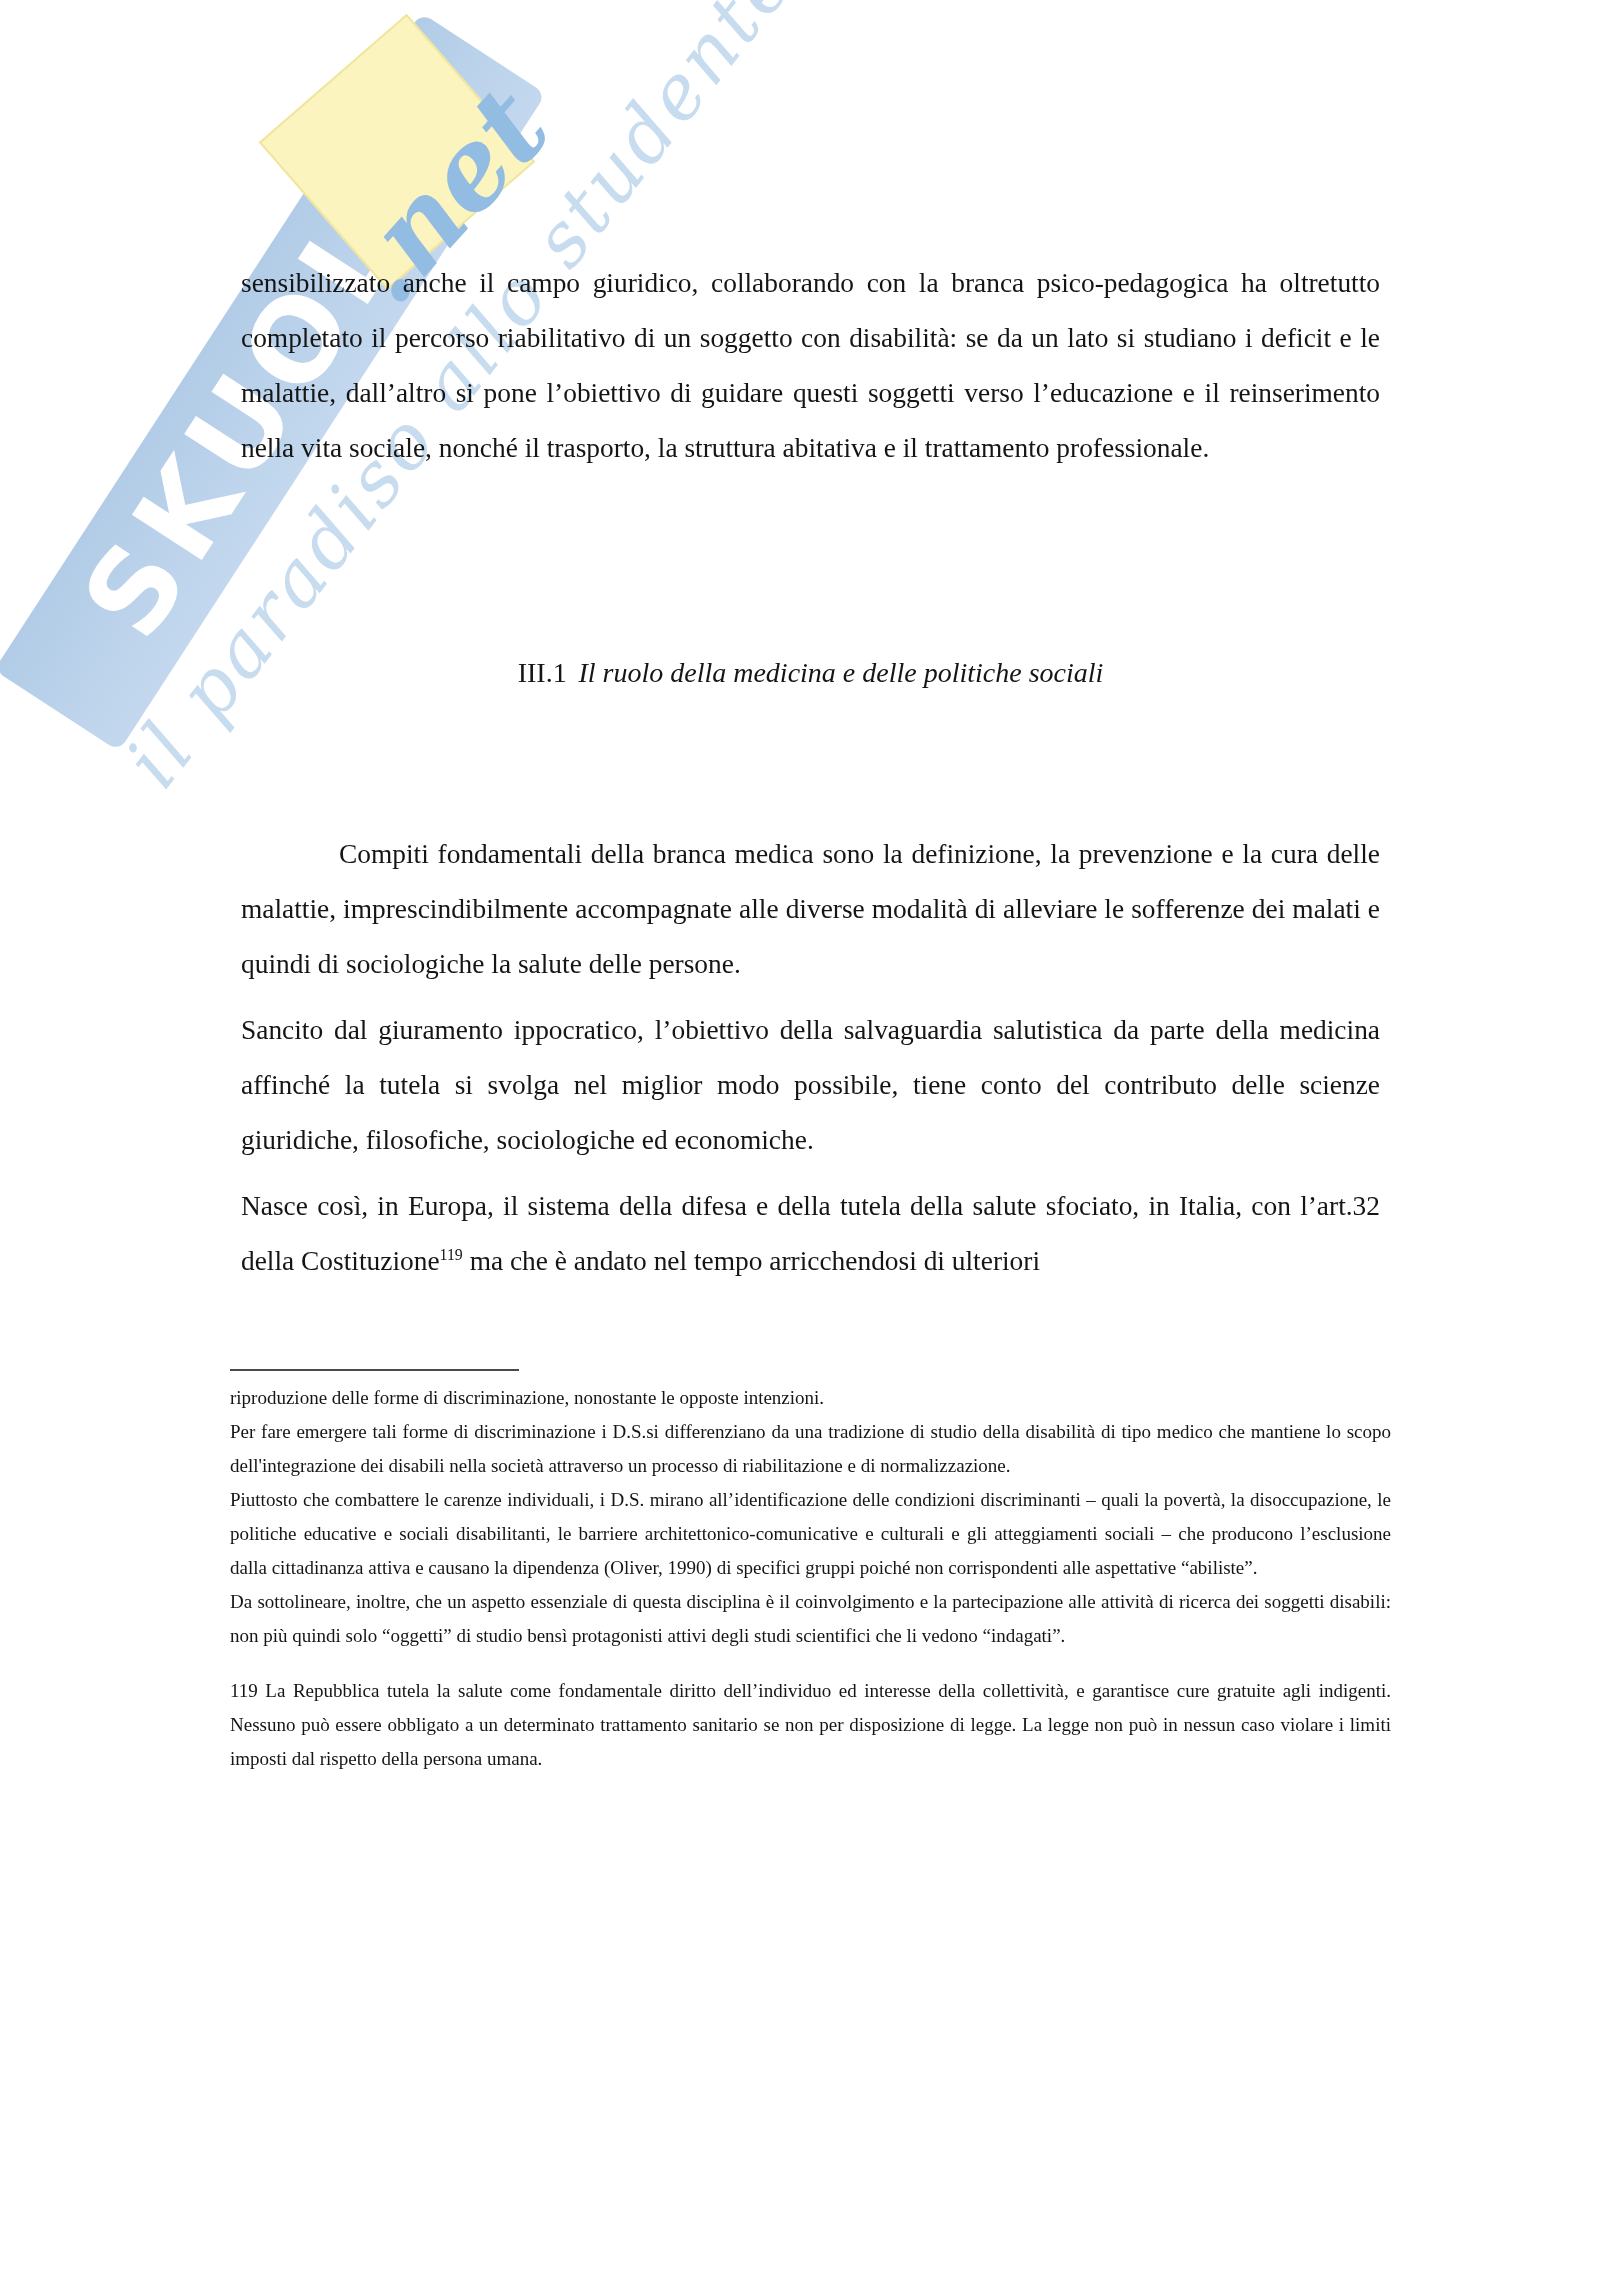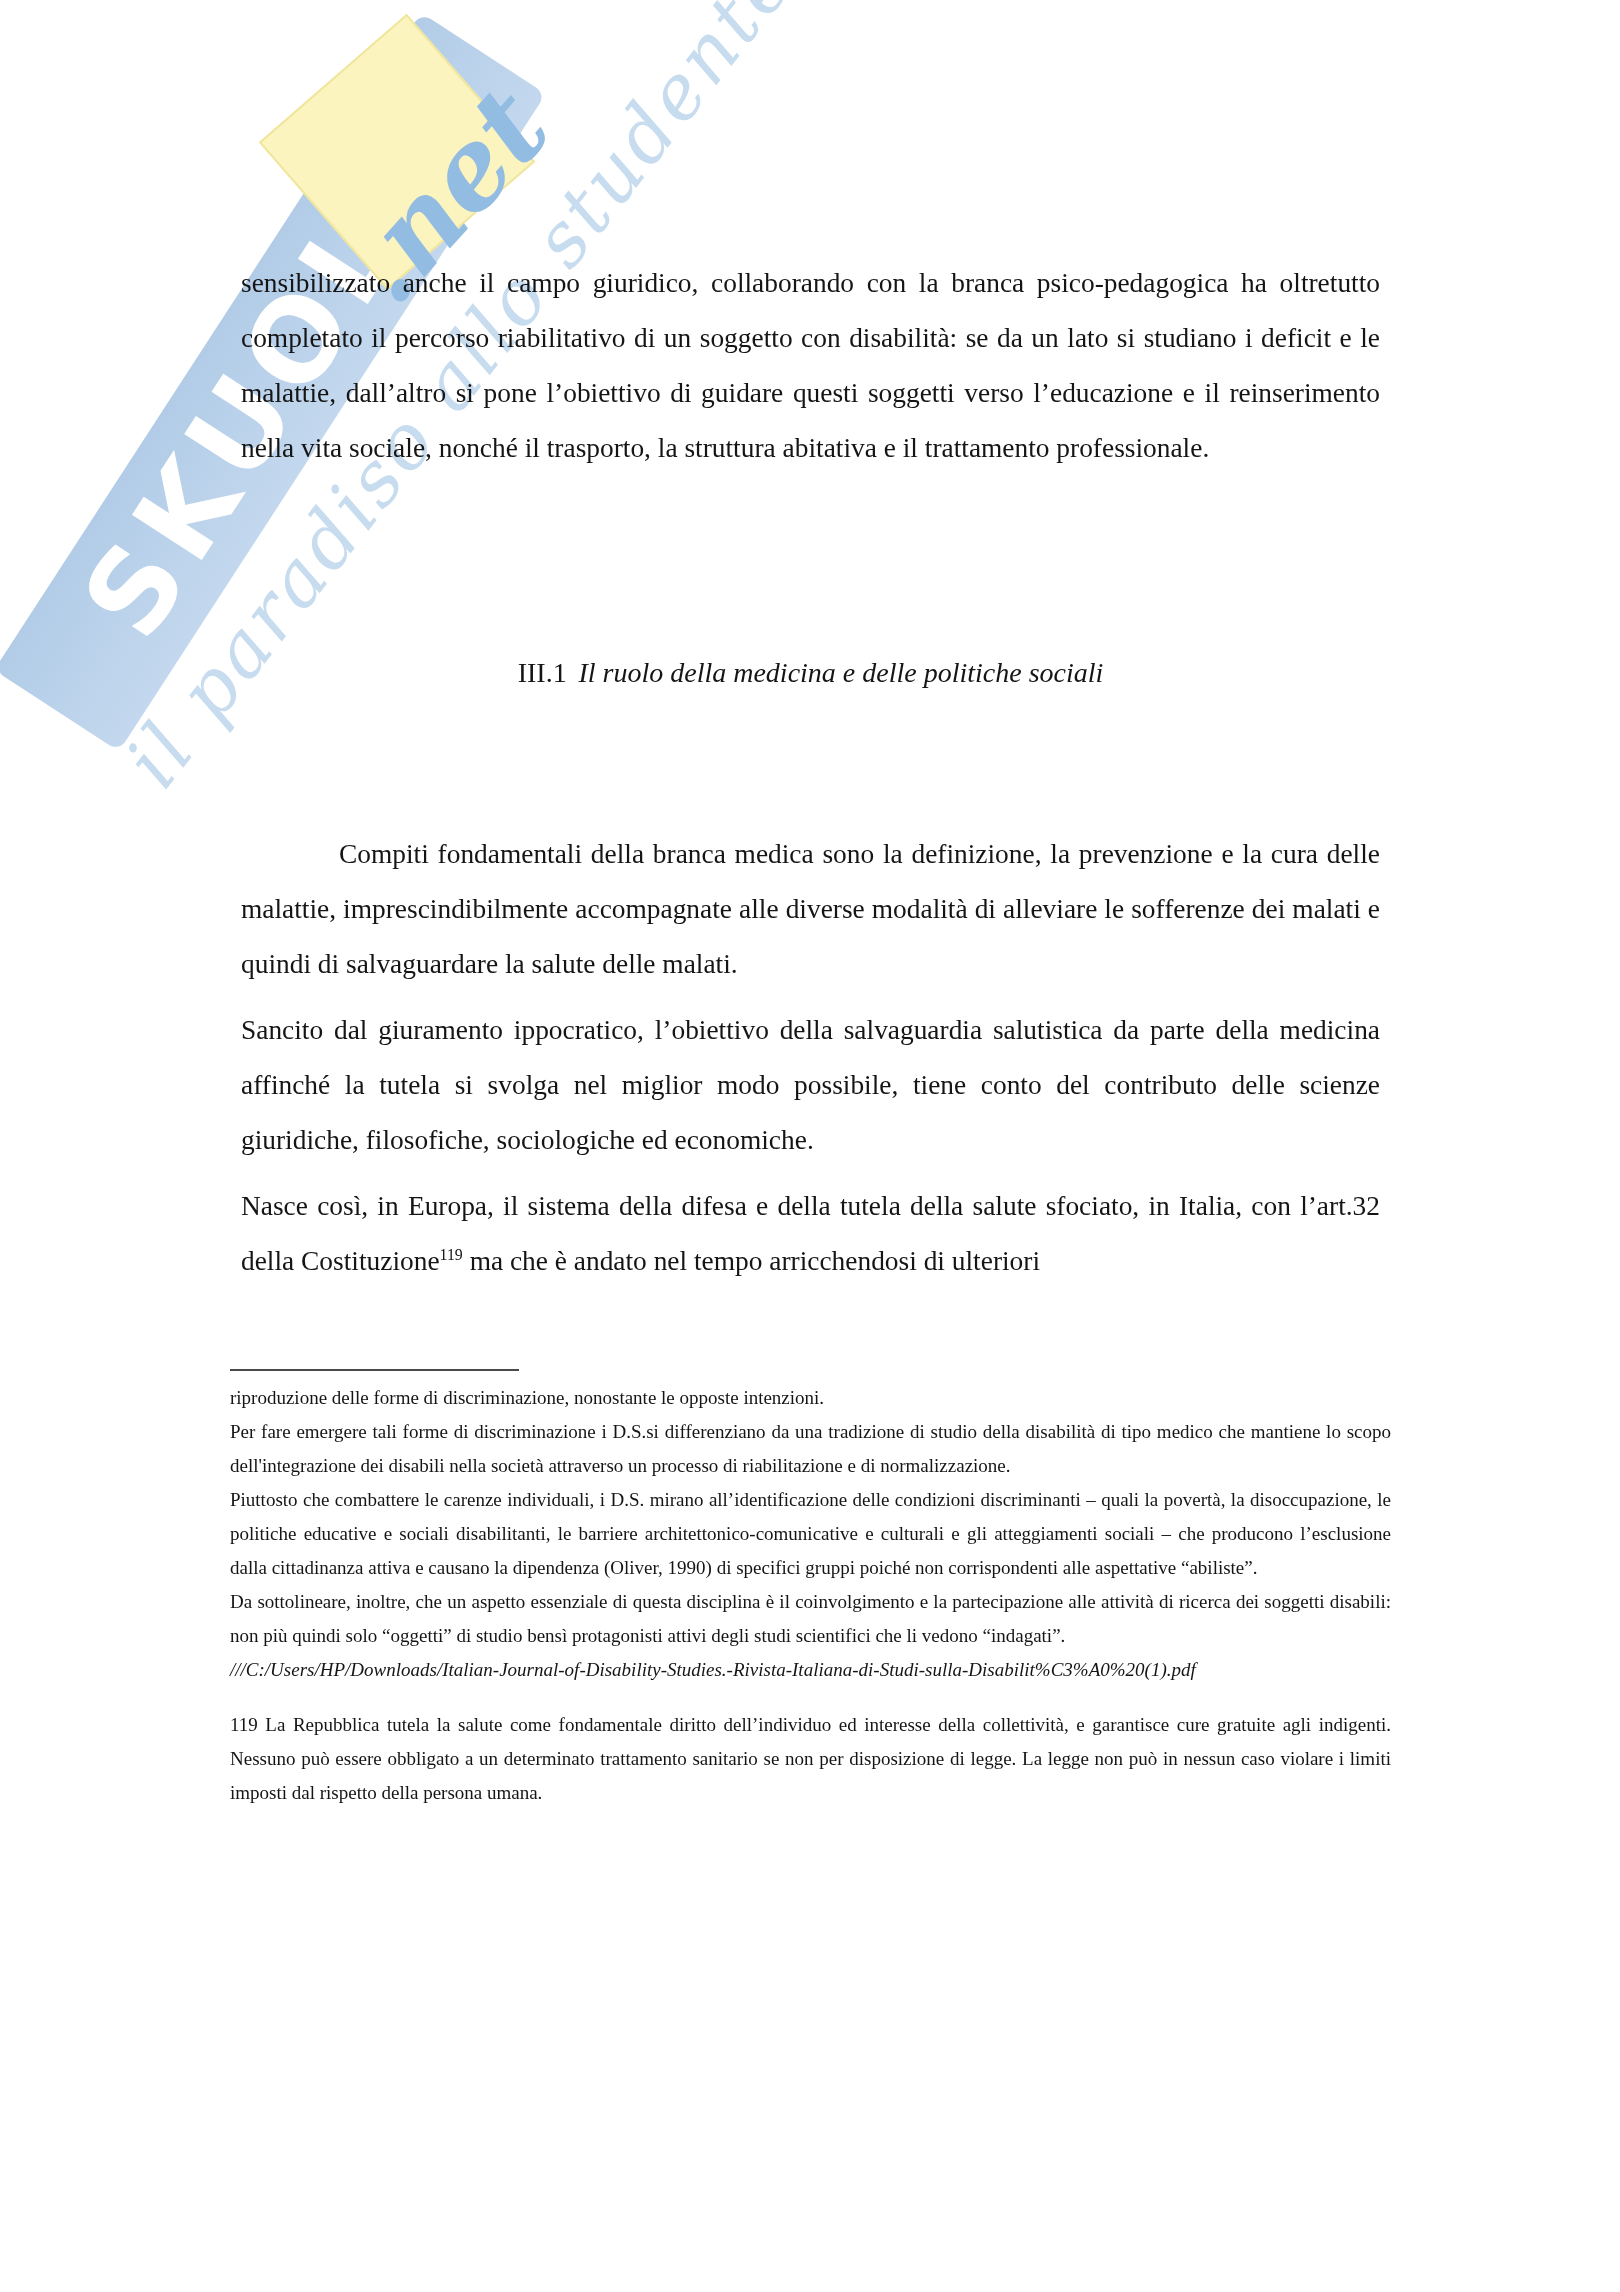--- a/index.html
+++ b/index.html
@@ -97,33 +97,32 @@
 
   <div class="content">
 
     <p class="body-par">sensibilizzato anche il campo giuridico, collaborando con la branca psico-pedagogica ha oltretutto completato il percorso riabilitativo di un soggetto con disabilità: se da un lato si studiano i deficit e le malattie, dall’altro si pone l’obiettivo di guidare questi soggetti verso l’educazione e il reinserimento nella vita sociale, nonché il trasporto, la struttura abitativa e il trattamento professionale.</p>
 
     <p class="heading">
       <span class="num">III.1</span><span class="ttl">Il ruolo della medicina e delle politiche sociali</span>
     </p>
 
     <div class="group2">
-      <p class="body-par indent-first">Compiti fondamentali della branca medica sono la definizione, la prevenzione e la cura delle malattie, imprescindibilmente accompagnate alle diverse modalità di alleviare le sofferenze dei malati e quindi di salvaguardare la salute delle malati.</p>
+      <p class="body-par indent-first">Compiti fondamentali della branca medica sono la definizione, la prevenzione e la cura delle malattie, imprescindibilmente accompagnate alle diverse modalità di alleviare le sofferenze dei malati e quindi di sociologiche la salute delle persone.</p>
       <p class="body-par">Sancito dal giuramento ippocratico, l’obiettivo della salvaguardia salutistica da parte della medicina affinché la tutela si svolga nel miglior modo possibile, tiene conto del contributo delle scienze giuridiche, filosofiche, sociologiche ed economiche.</p>
       <p class="body-par"><span>Nasce così, in Europa, il sistema della difesa e della tutela della salute sfociato, in Italia, con l’art.32 della Costituzione</span><sup class="fnref">119</sup><span> ma che è andato nel tempo arricchendosi di ulteriori</span></p>
     </div>
 
     <div class="fn-sep"></div>
 
     <div class="footnotes">
       <p class="fn">riproduzione delle forme di discriminazione, nonostante le opposte intenzioni.</p>
       <p class="fn">Per fare emergere tali forme di discriminazione i D.S.si differenziano da una tradizione di studio della disabilità di tipo medico che mantiene lo scopo dell'integrazione dei disabili nella società attraverso un processo di riabilitazione e di normalizzazione.</p>
       <p class="fn">Piuttosto che combattere le carenze individuali, i D.S. mirano all’identificazione delle condizioni discriminanti – quali la povertà, la disoccupazione, le politiche educative e sociali disabilitanti, le barriere architettonico-comunicative e culturali e gli atteggiamenti sociali – che producono l’esclusione dalla cittadinanza attiva e causano la dipendenza (Oliver, 1990) di specifici gruppi poiché non corrispondenti alle aspettative “abiliste”.</p>
       <p class="fn">Da sottolineare, inoltre, che un aspetto essenziale di questa disciplina è il coinvolgimento e la partecipazione alle attività di ricerca dei soggetti disabili: non più quindi solo “oggetti” di studio bensì protagonisti attivi degli studi scientifici che li vedono “indagati”.</p>
-      <p class="fn fn-url">///C:/Users/HP/Downloads/Italian-Journal-of-Disability-Studies.-Rivista-Italiana-di-Studi-sulla-Disabilit%C3%A0%20(1).pdf</p>
       <p class="fn fn-119">119 La Repubblica tutela la salute come fondamentale diritto dell’individuo ed interesse della collettività, e garantisce cure gratuite agli indigenti. Nessuno può essere obbligato  a un determinato trattamento sanitario se non per disposizione di legge. La legge non può in nessun caso violare i limiti imposti dal rispetto della persona umana.</p>
     </div>
 
   </div>
 
 
 </div>
 
 
 </body></html>

